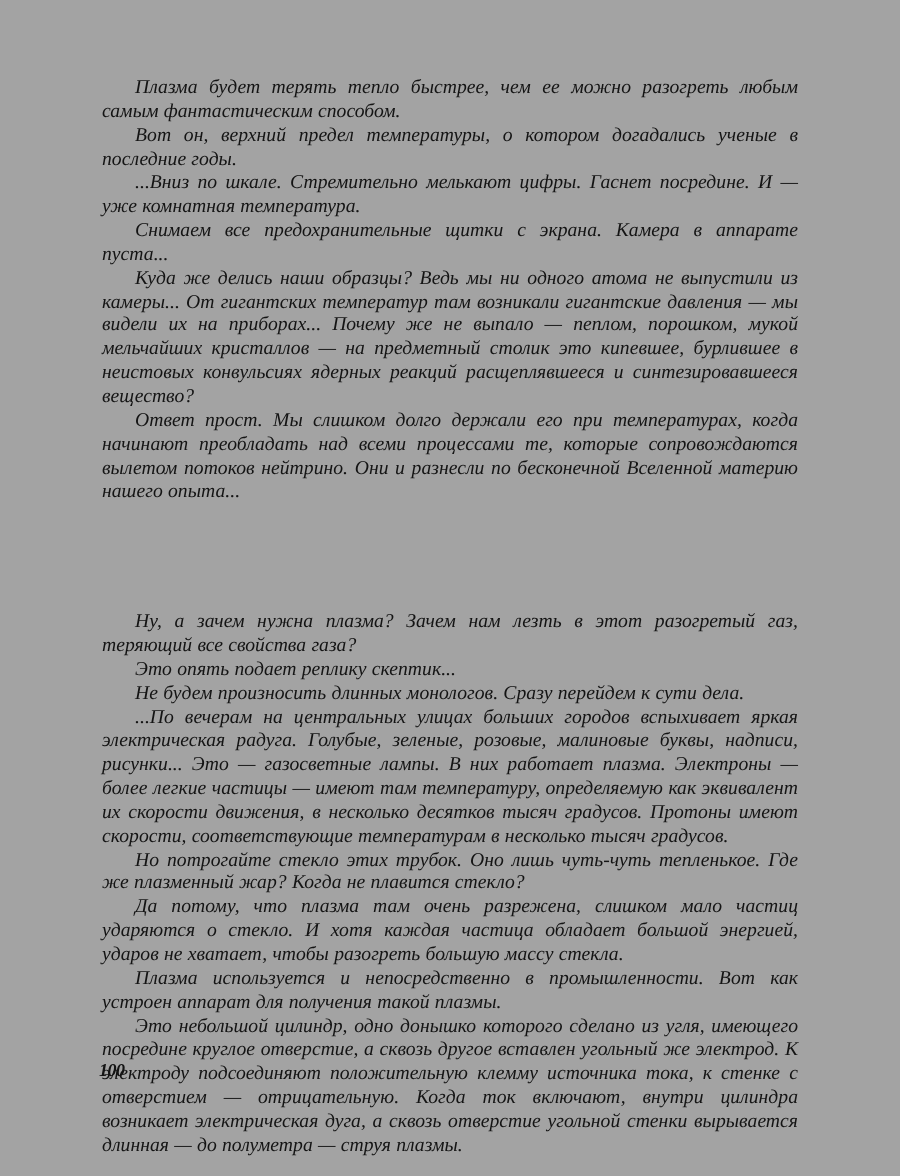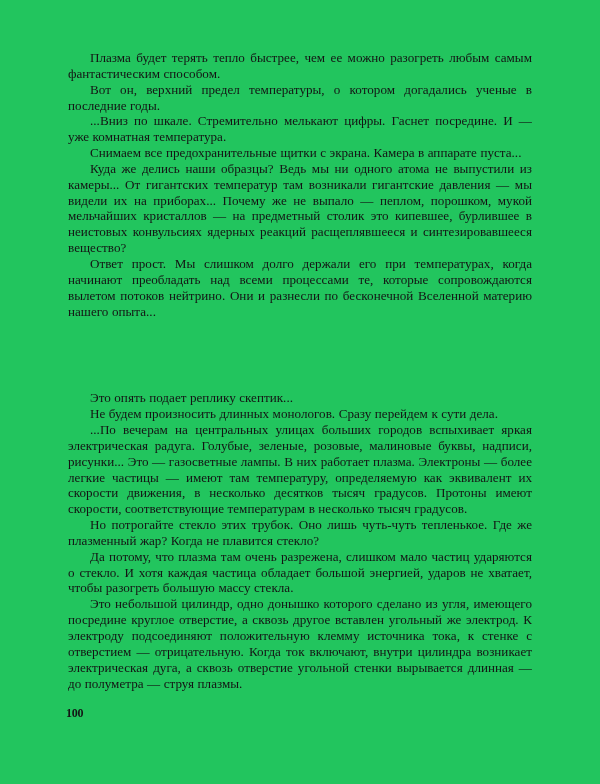--- a/index.html
+++ b/index.html
@@ -14,22 +14,23 @@
     overflow: hidden;
     font-family: "Liberation Serif", "DejaVu Serif", serif;
     color: #141414;
     -webkit-font-smoothing: none;
   }
 
   .page {
     position: relative;
     width: 600px;
     height: 784px;
-    background: #22c55e;
+    background: #a3a3a3;
     box-sizing: border-box;
+    font-style: italic;
   }
 
   .text-block {
     position: absolute;
     left: 68px;
     top: 50px;
     width: 464px;
   }
 
   p.para {
@@ -81,24 +82,26 @@
     <p class="para">...Вниз по шкале. Стремительно мелькают цифры. Гаснет посредине. И — уже комнатная температура.</p>
     <p class="para">Снимаем все предохранительные щитки с экрана. Камера в аппарате пуста...</p>
     <p class="para">Куда же делись наши образцы? Ведь мы ни одного атома не выпустили из камеры... От гигантских температур там возникали гигантские давления — мы видели их на приборах... Почему же не выпало — пеплом, порошком, мукой мельчайших кристаллов — на предметный  столик это кипевшее, бурлившее в неистовых конвульсиях ядерных реакций расщеплявшееся и синтезировавшееся вещество?</p>
     <p class="para">Ответ прост. Мы слишком долго держали его при температурах, когда начинают преобладать над всеми процессами те, которые сопровождаются вылетом потоков нейтрино. Они и разнесли по бесконечной Вселенной материю нашего опыта...</p>
 
     <div class="gap-before-heading"></div>
 
 
     <div class="gap-after-heading"></div>
 
+    <p class="para">Ну, а зачем нужна плазма? Зачем нам лезть в этот разогретый газ, теряющий все свойства газа?</p>
     <p class="para">Это опять подает реплику скептик...</p>
     <p class="para">Не будем произносить длинных монологов. Сразу перейдем к сути дела.</p>
     <p class="para">...По вечерам на центральных улицах больших городов вспыхивает яркая электрическая радуга. Голубые, зеленые,  розовые,  малиновые буквы, надписи, рисунки... Это — газосветные лампы. В них работает плазма. Электроны — более легкие частицы — имеют там температуру, определяемую как эквивалент их скорости движения, в несколько десятков тысяч градусов. Протоны имеют скорости,  соответствующие температурам в несколько тысяч градусов.</p>
     <p class="para">Но потрогайте стекло этих трубок. Оно лишь чуть-чуть  тепленькое. Где же плазменный жар? Когда не плавится стекло?</p>
     <p class="para">Да потому, что плазма там очень разрежена, слишком мало частиц ударяются о стекло. И хотя каждая частица обладает большой энергией, ударов не хватает, чтобы разогреть большую массу стекла.</p>
+    <p class="para">Плазма используется и непосредственно в промышленности. Вот как устроен аппарат для получения такой плазмы.</p>
     <p class="para">Это небольшой цилиндр, одно донышко которого сделано из угля, имеющего посредине круглое отверстие, а сквозь другое вставлен угольный же электрод. К электроду подсоединяют положительную клемму источника  тока, к стенке с отверстием — отрицательную.  Когда  ток включают, внутри цилиндра возникает  электрическая  дуга, а сквозь отверстие угольной стенки вырывается длинная — до полуметра — струя плазмы.</p>
 
   </div>
 
   <div class="page-number">100</div>
 
 </div>
 
 </body></html>

